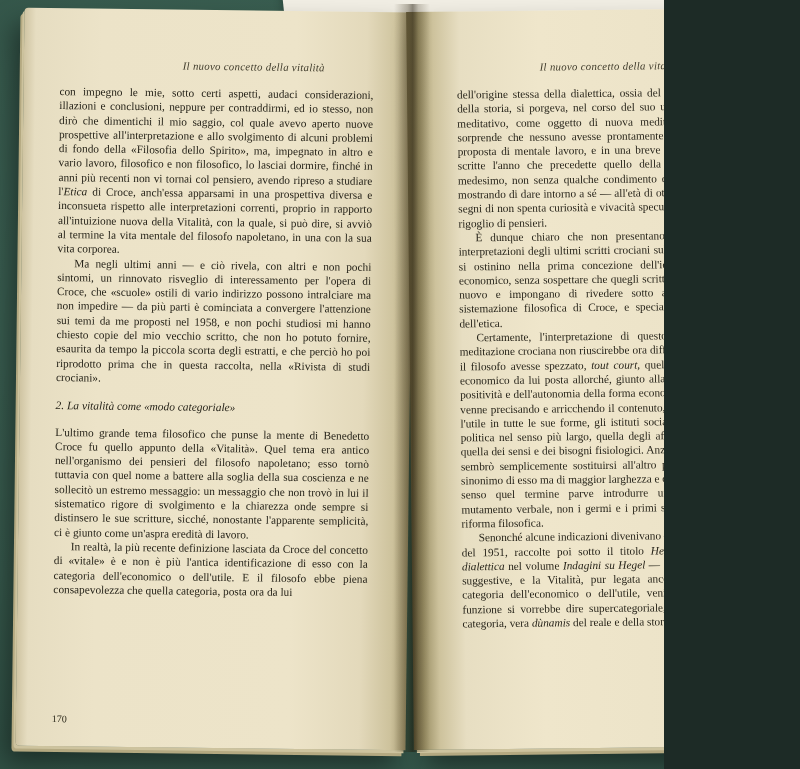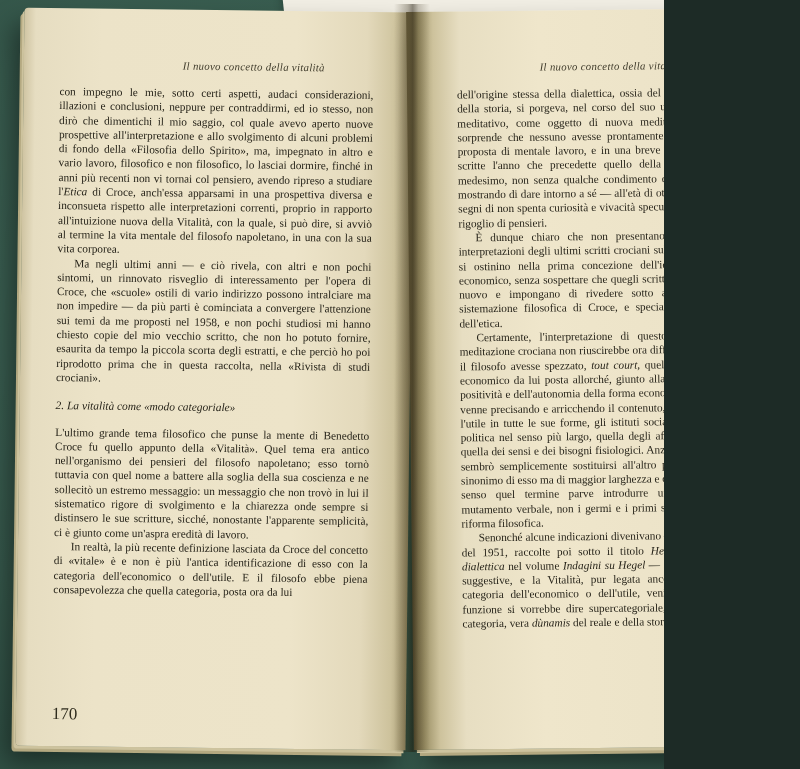--- a/index.html
+++ b/index.html
@@ -55,21 +55,21 @@
   .page-right .body-text { left:50px; right:26px; }
 
   .par { margin:0; }
   .par.indent { text-indent:1.5em; }
 
   .section-heading {
     margin:14px 0 12px 0; font-style:italic; font-size:11.4px; color:#27241a;
     text-align:left;
   }
 
-  .page-number { position:absolute; bottom:22px; font-size:17px; color:#2e2b1d; }
+  .page-number { position:absolute; bottom:22px; font-size:10px; color:#2e2b1d; }
   .page-left  .page-number { left:36px; }
   .page-right .page-number { right:34px; }
 
   .gutter-shadow {
     position:absolute; left:394px; top:4px; width:36px; height:748px; z-index:5;
     pointer-events:none;
     background:linear-gradient(to right,
       rgba(40,30,8,0) 0%, rgba(40,30,8,.30) 38%, rgba(26,19,4,.48) 52%,
       rgba(40,30,8,.22) 68%, rgba(40,30,8,0) 100%);
   }

